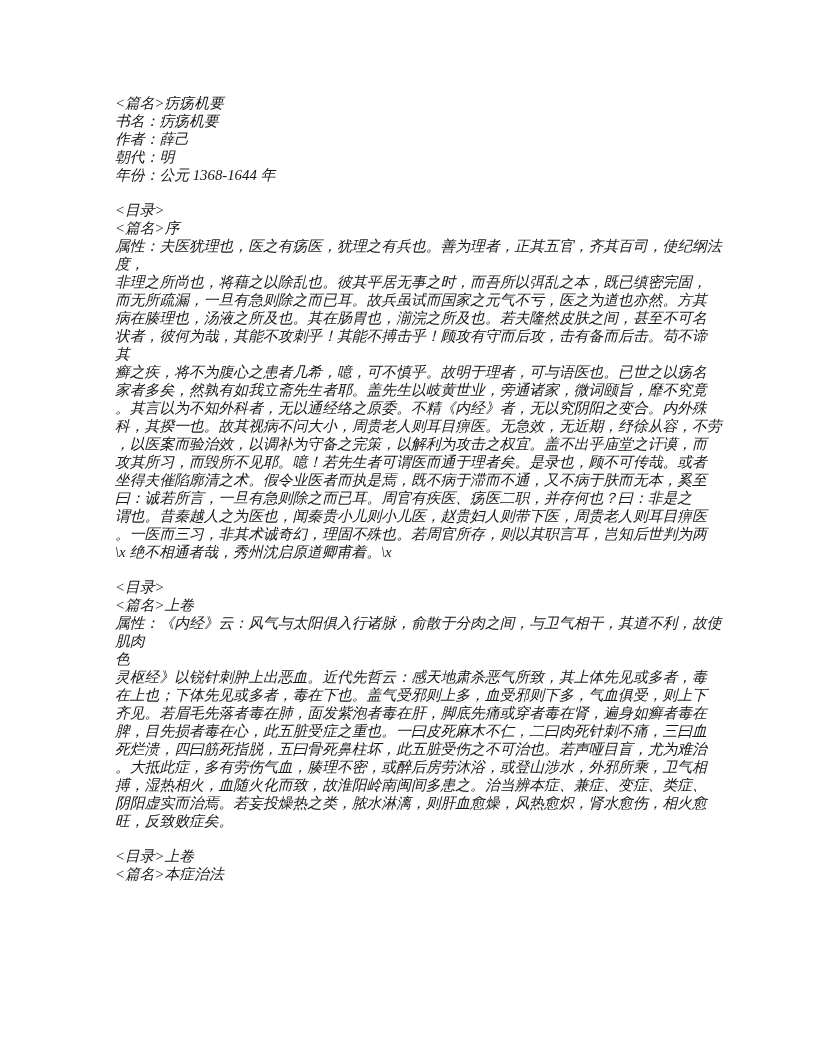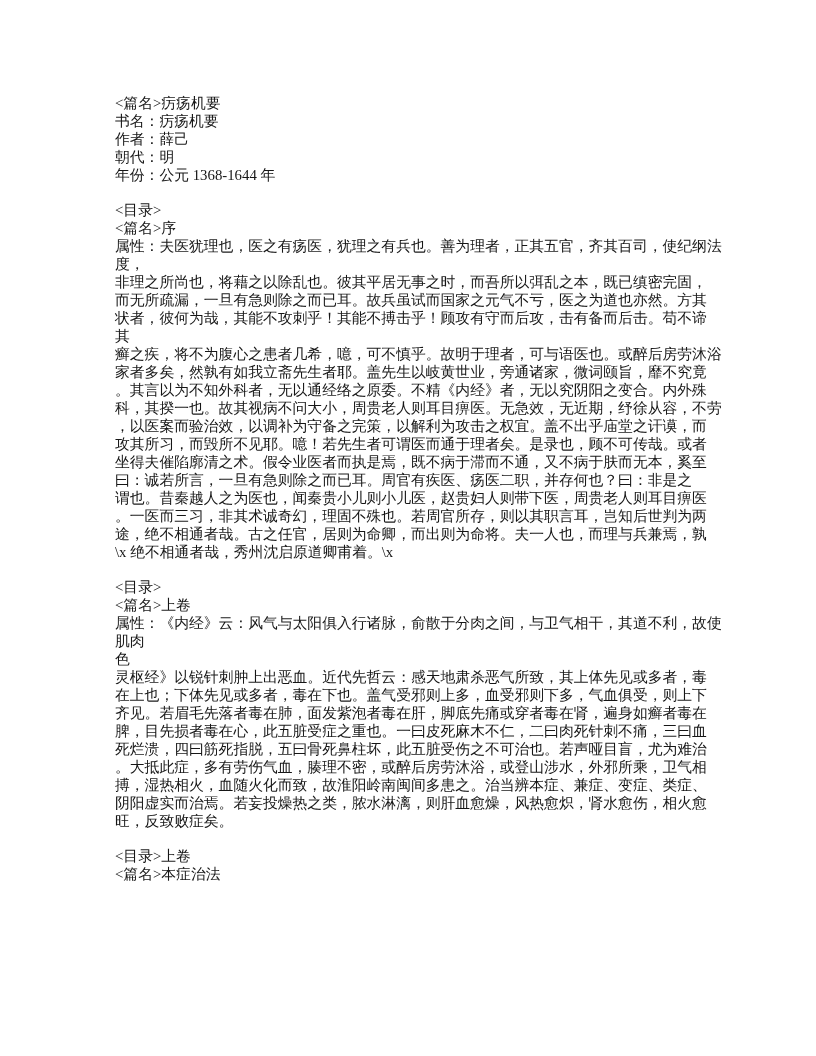--- a/index.html
+++ b/index.html
@@ -29,46 +29,46 @@
     line-height: 18px;
     white-space: pre;
     letter-spacing: 0;
   }
   .line.blank { height: 17px; }
 </style>
 </head>
 <body>
 
 <div class="page" style="background: rgb(255, 255, 255);">
-  <div class="text-body" id="text-body" style="color: rgb(22, 22, 22);">
+  <div class="text-body" id="text-body" style="color: rgb(22, 22, 22); font-style: italic;">
       <div class="line">&lt;篇名&gt;疠疡机要</div>
       <div class="line">书名：疠疡机要</div>
       <div class="line">作者：薛己</div>
       <div class="line">朝代：明</div>
       <div class="line">年份：公元 1368-1644 年</div>
       <div class="line blank"></div>
       <div class="line">&lt;目录&gt;</div>
       <div class="line">&lt;篇名&gt;序</div>
       <div class="line">属性：夫医犹理也，医之有疡医，犹理之有兵也。善为理者，正其五官，齐其百司，使纪纲法</div>
       <div class="line">度，</div>
       <div class="line">非理之所尚也，将藉之以除乱也。彼其平居无事之时，而吾所以弭乱之本，既已缜密完固，</div>
       <div class="line">而无所疏漏，一旦有急则除之而已耳。故兵虽试而国家之元气不亏，医之为道也亦然。方其</div>
+      <div class="line">病在腠理也，汤液之所及也。其在肠胃也，湔浣之所及也。若夫隆然皮肤之间，甚至不可名</div>
       <div class="line">状者，彼何为哉，其能不攻刺乎！其能不搏击乎！顾攻有守而后攻，击有备而后击。苟不谛</div>
       <div class="line">其</div>
-      <div class="line">癣之疾，将不为腹心之患者几希，噫，可不慎乎。故明于理者，可与语医也。或醉后房劳沐浴</div>
+      <div class="line">癣之疾，将不为腹心之患者几希，噫，可不慎乎。故明于理者，可与语医也。已世之以疡名</div>
       <div class="line">家者多矣，然孰有如我立斋先生者耶。盖先生以岐黄世业，旁通诸家，微词颐旨，靡不究竟</div>
       <div class="line">。其言以为不知外科者，无以通经络之原委。不精《内经》者，无以究阴阳之变合。内外殊</div>
       <div class="line">科，其揆一也。故其视病不问大小，周贵老人则耳目痹医。无急效，无近期，纾徐从容，不劳</div>
       <div class="line">，以医案而验治效，以调补为守备之完策，以解利为攻击之权宜。盖不出乎庙堂之讦谟，而</div>
       <div class="line">攻其所习，而毁所不见耶。噫！若先生者可谓医而通于理者矣。是录也，顾不可传哉。或者</div>
       <div class="line">坐得夫催陷廓清之术。假令业医者而执是焉，既不病于滞而不通，又不病于肤而无本，奚至</div>
       <div class="line">曰：诚若所言，一旦有急则除之而已耳。周官有疾医、疡医二职，并存何也？曰：非是之</div>
       <div class="line">谓也。昔秦越人之为医也，闻秦贵小儿则小儿医，赵贵妇人则带下医，周贵老人则耳目痹医</div>
       <div class="line">。一医而三习，非其术诚奇幻，理固不殊也。若周官所存，则以其职言耳，岂知后世判为两</div>
-      <div class="line">途，绝不相通者哉。古之任官，居则为命卿，而出则为命将。夫一人也，而理与兵兼焉，孰</div>
       <div class="line">\x 绝不相通者哉，秀州沈启原道卿甫着。\x</div>
       <div class="line blank"></div>
       <div class="line">&lt;目录&gt;</div>
       <div class="line">&lt;篇名&gt;上卷</div>
       <div class="line">属性：《内经》云：风气与太阳俱入行诸脉，俞散于分肉之间，与卫气相干，其道不利，故使</div>
       <div class="line">肌肉</div>
       <div class="line">色</div>
       <div class="line">灵枢经》以锐针刺肿上出恶血。近代先哲云：感天地肃杀恶气所致，其上体先见或多者，毒</div>
       <div class="line">在上也；下体先见或多者，毒在下也。盖气受邪则上多，血受邪则下多，气血俱受，则上下</div>
       <div class="line">齐见。若眉毛先落者毒在肺，面发紫泡者毒在肝，脚底先痛或穿者毒在肾，遍身如癣者毒在</div>

